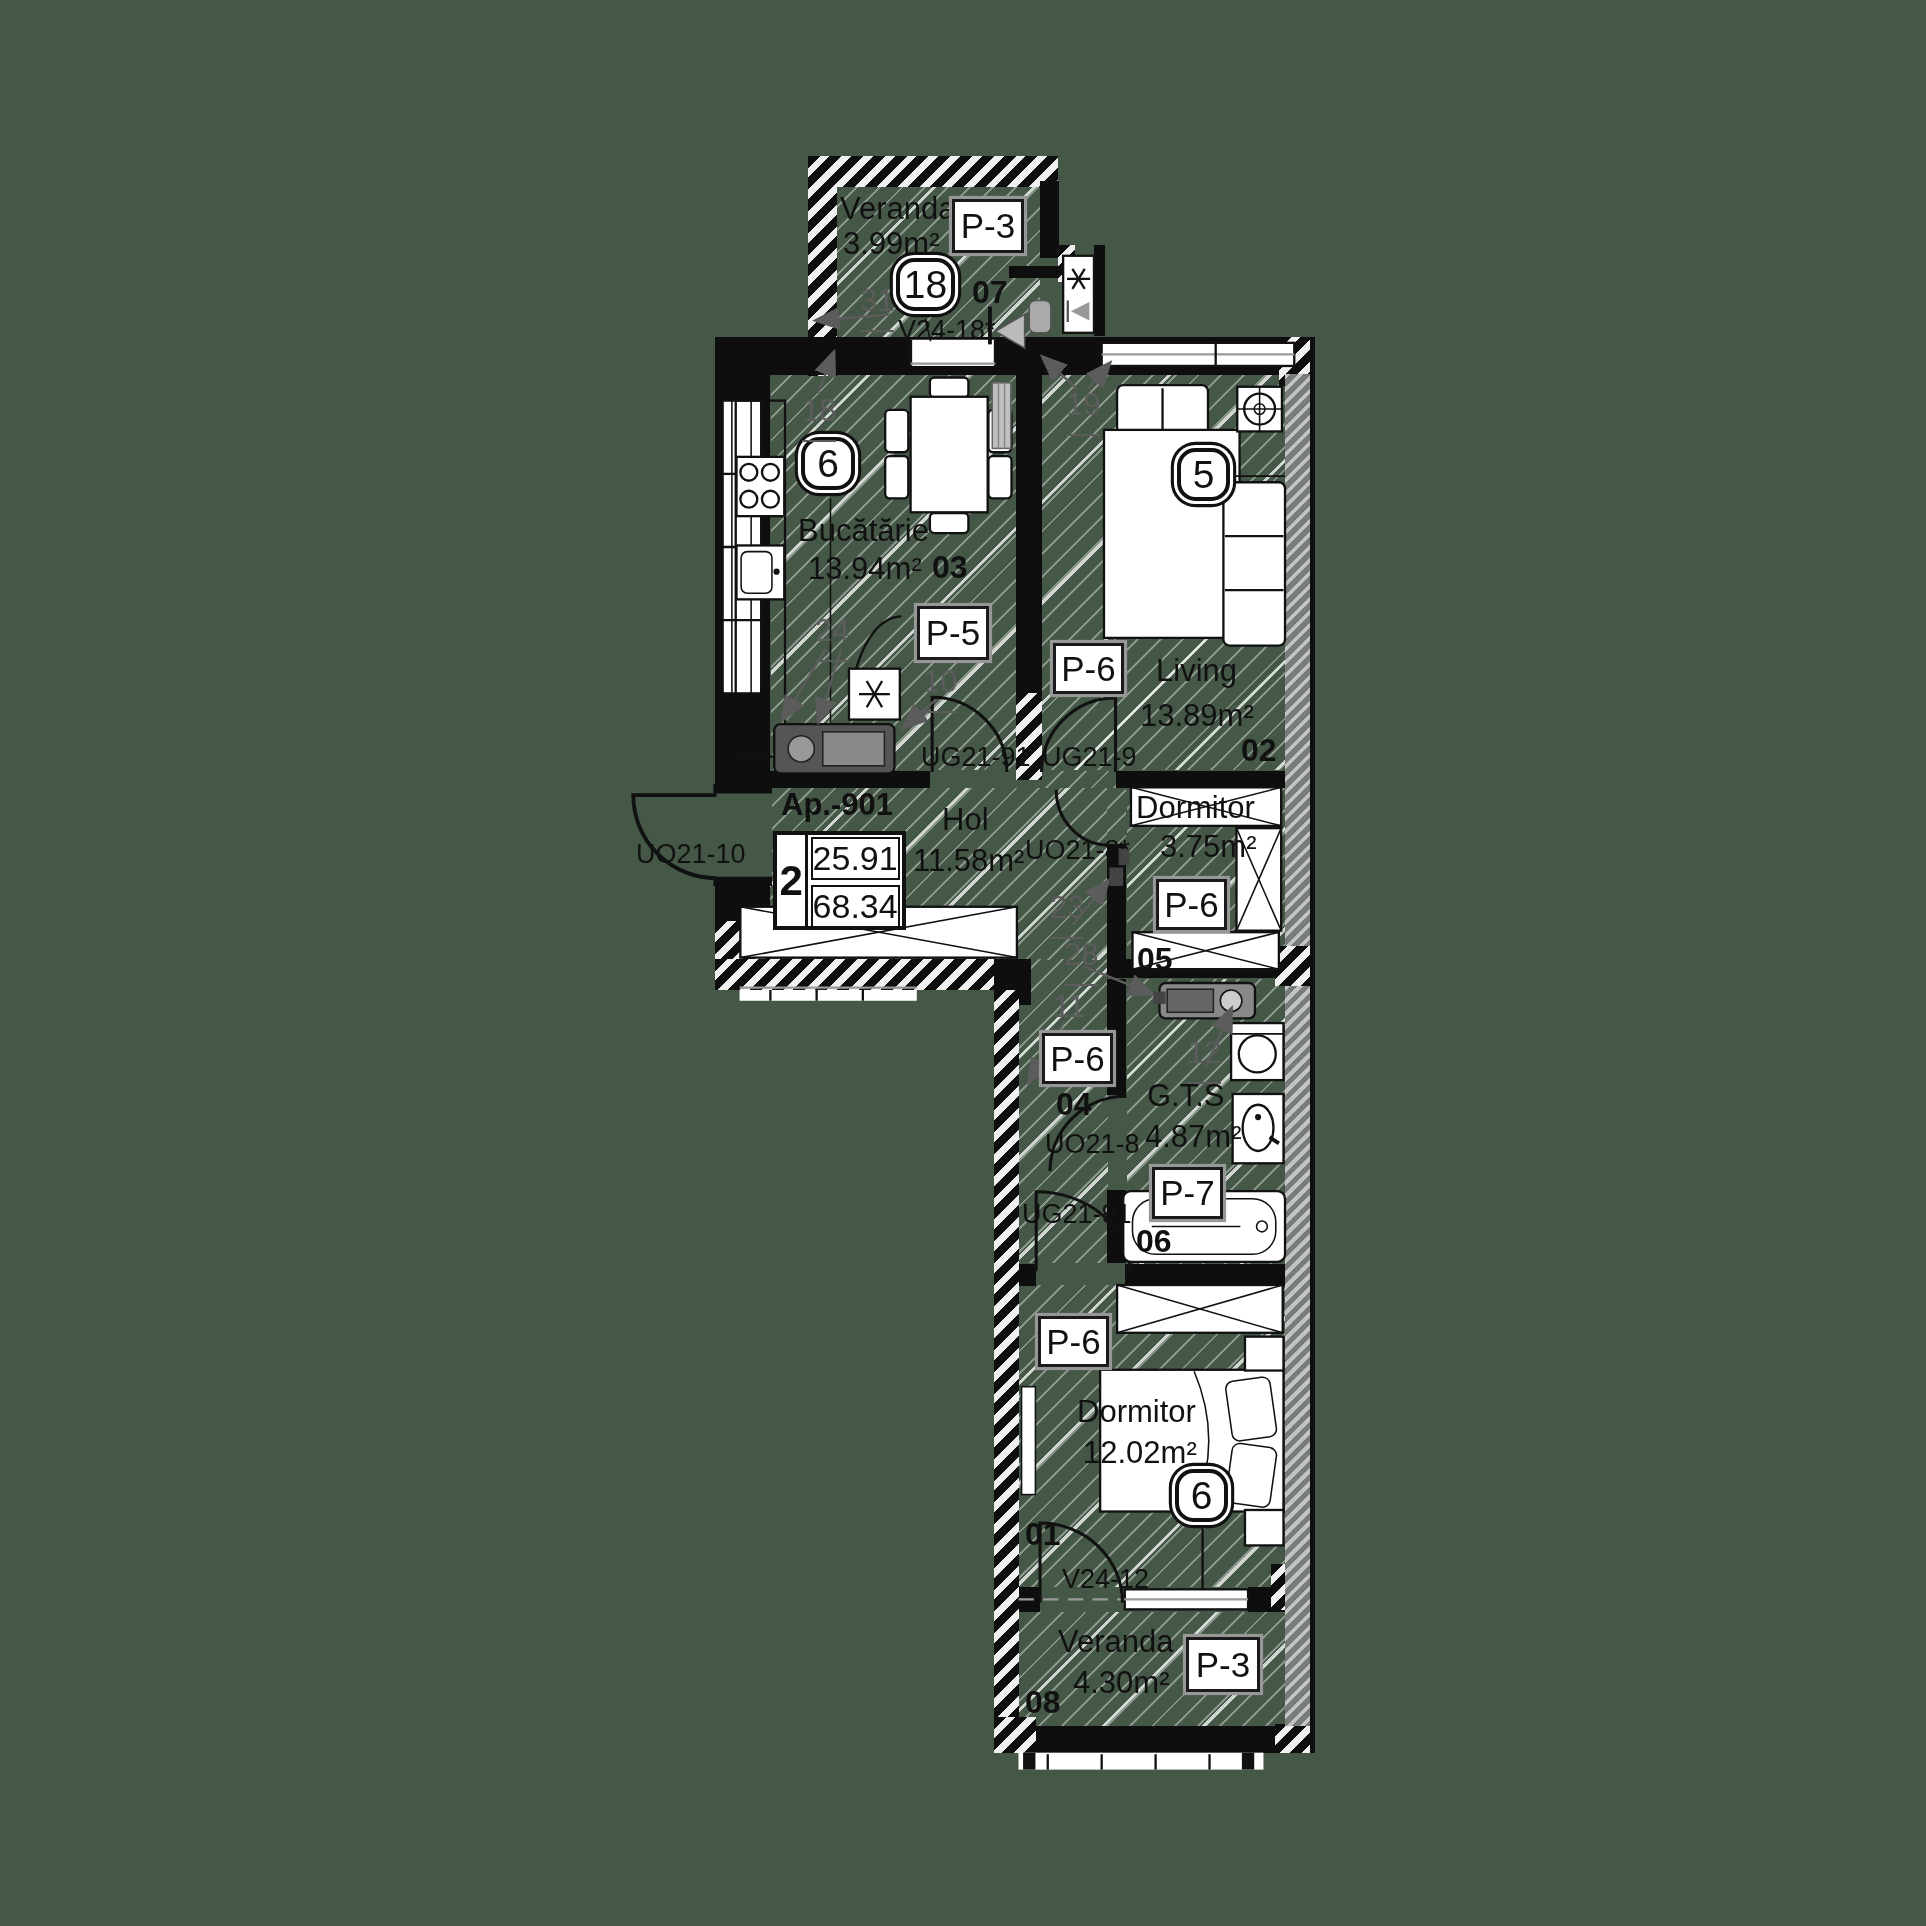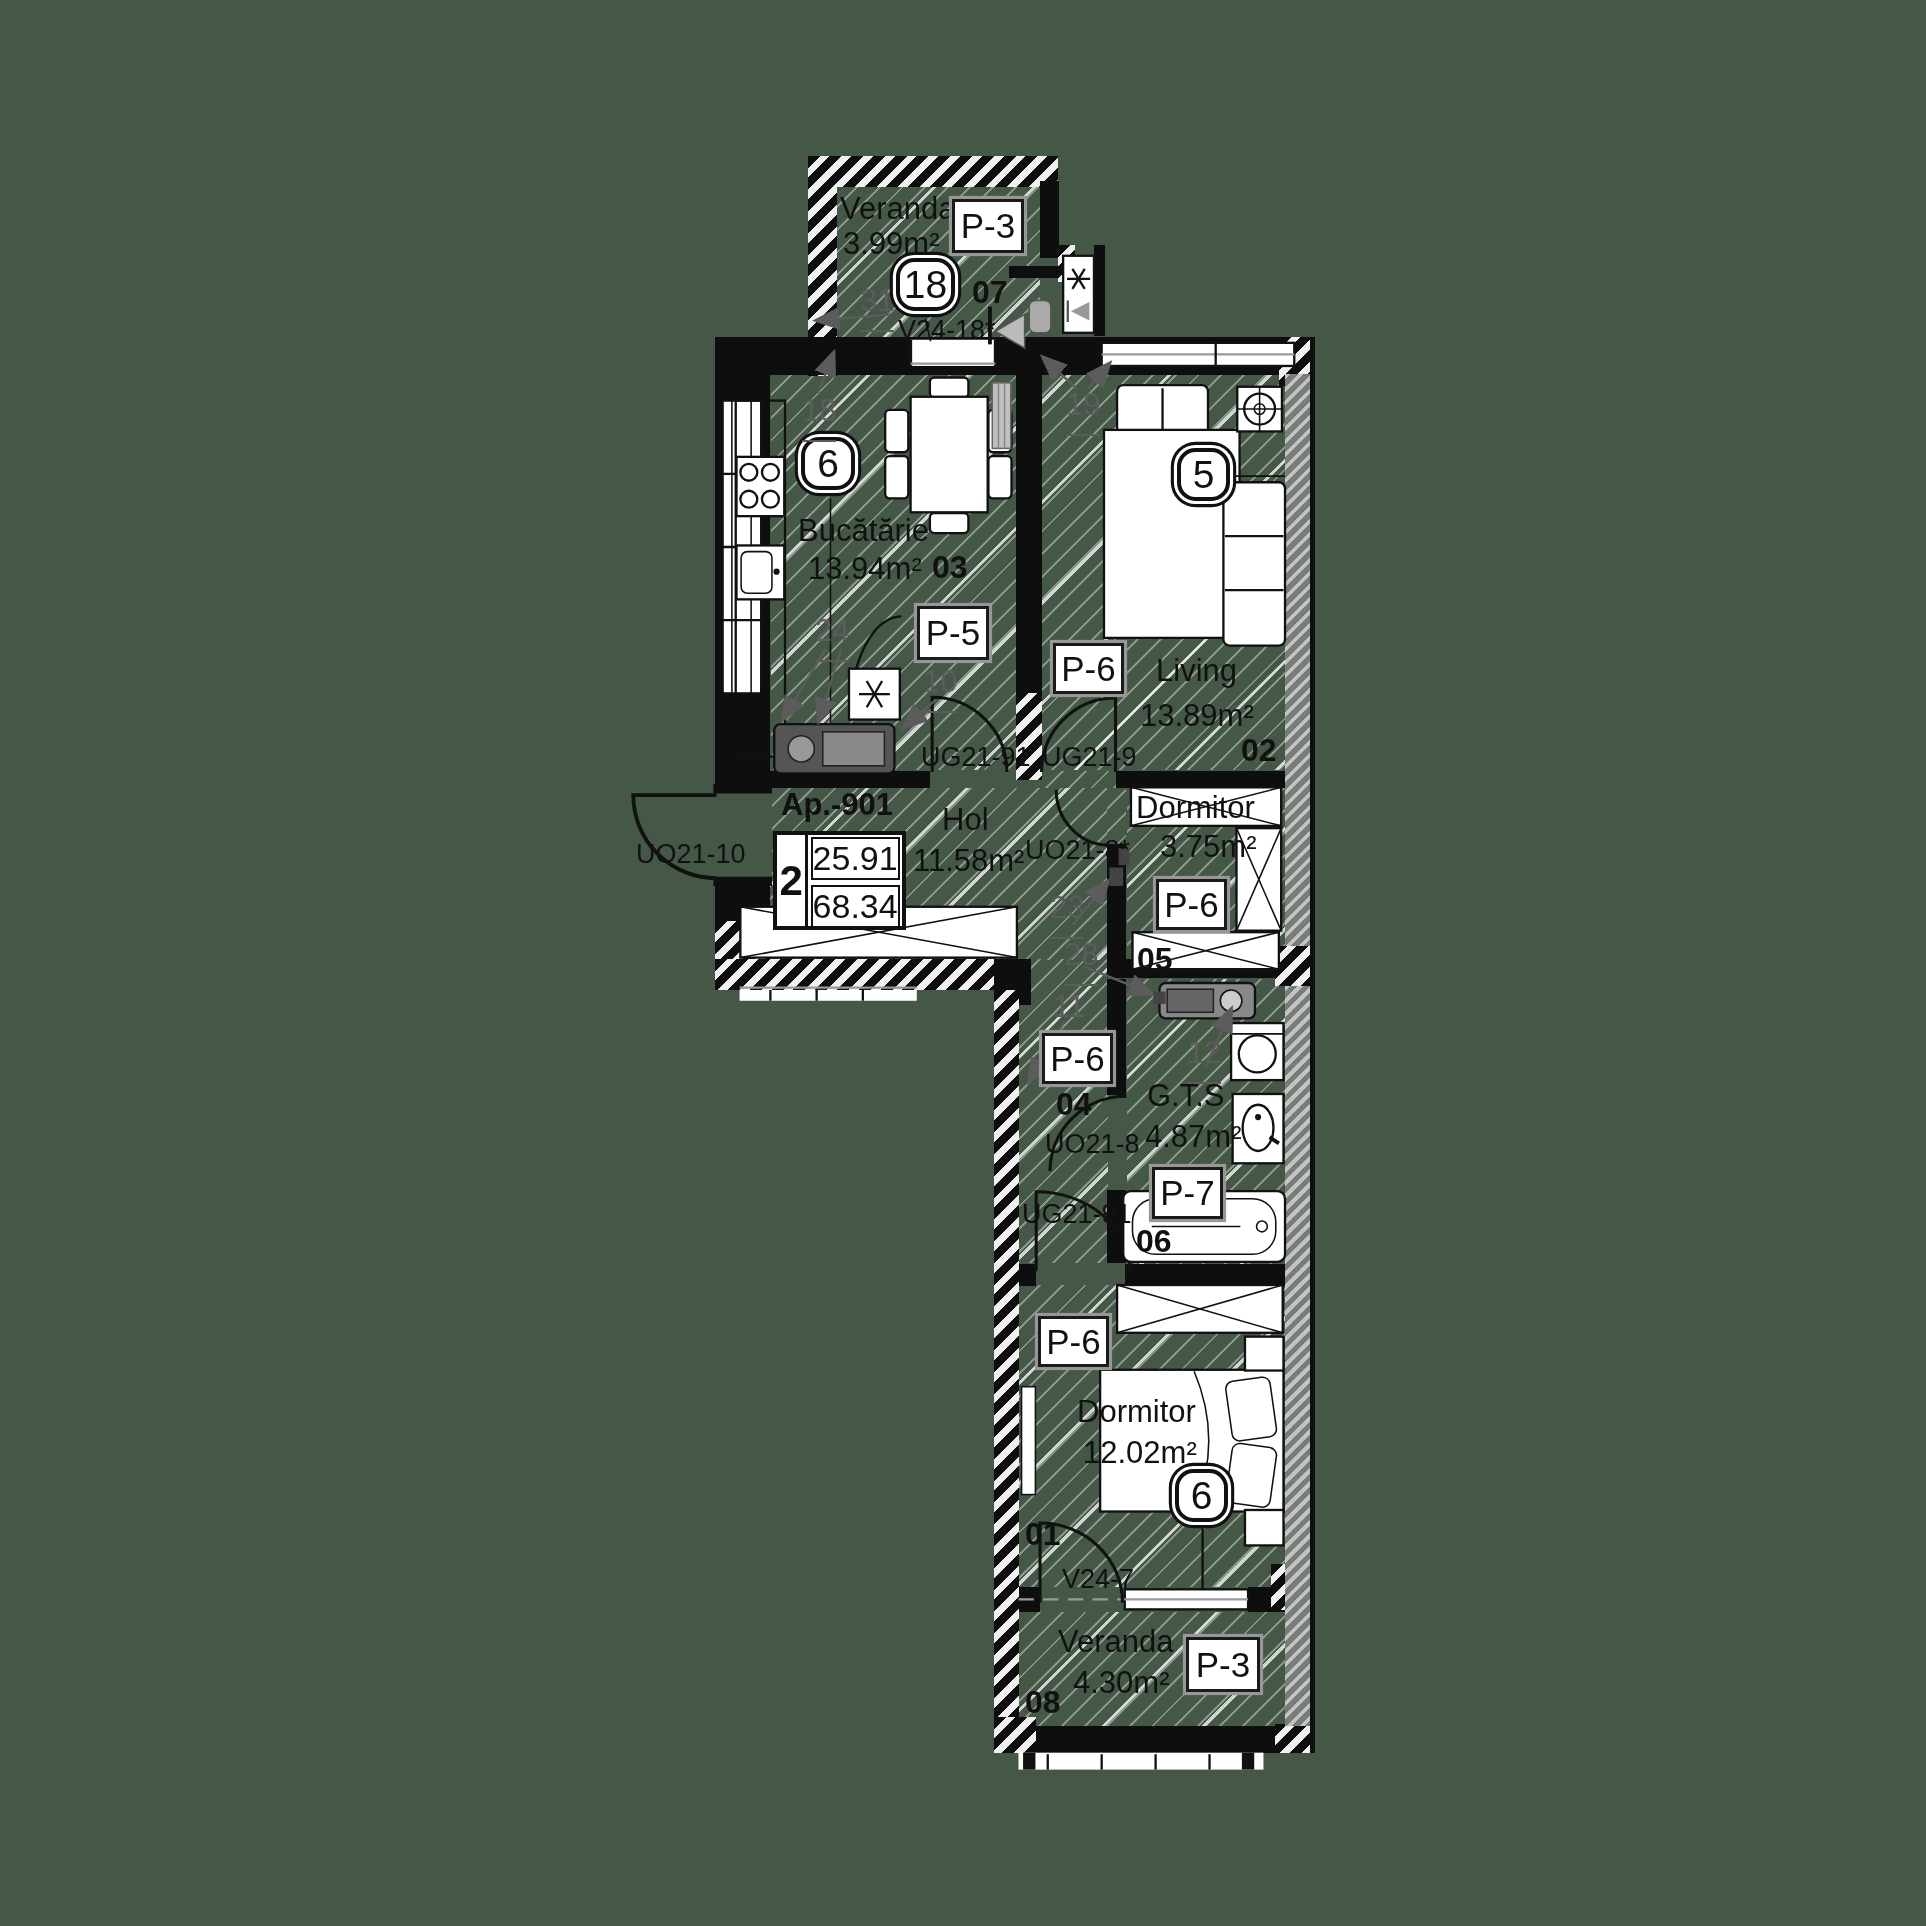--- a/index.html
+++ b/index.html
@@ -407,21 +407,21 @@
 
   <div class="lbl rname" style="left:1077px;top:1396px;">Dormitor</div>
   <div class="lbl rarea" style="left:1083px;top:1437px;">12.02m²</div>
   <div class="panel" style="left:1038px;top:1316px;width:65px;height:45px;">
       <span>P-6</span>
     </div>
   <div class="circlenum" style="left:1175px;top:1469px;width:45px;height:45px;">
       <span>6</span>
     </div>
   <div class="lbl num" style="left:1025px;top:1518px;">01</div>
-  <div class="lbl dlabel" style="left:1062px;top:1566px;">V24-7</div>
+  <div class="lbl dlabel" style="left:1062px;top:1566px;">V24-12</div>
 
   <div class="lbl rname" style="left:1058px;top:1626px;">Veranda</div>
   <div class="lbl rarea" style="left:1073px;top:1667px;">4.30m²</div>
   <div class="panel" style="left:1186px;top:1637px;width:68px;height:49px;">
       <span>P-3</span>
     </div>
   <div class="lbl num" style="left:1025px;top:1686px;">08</div>
 
 </div>
 

